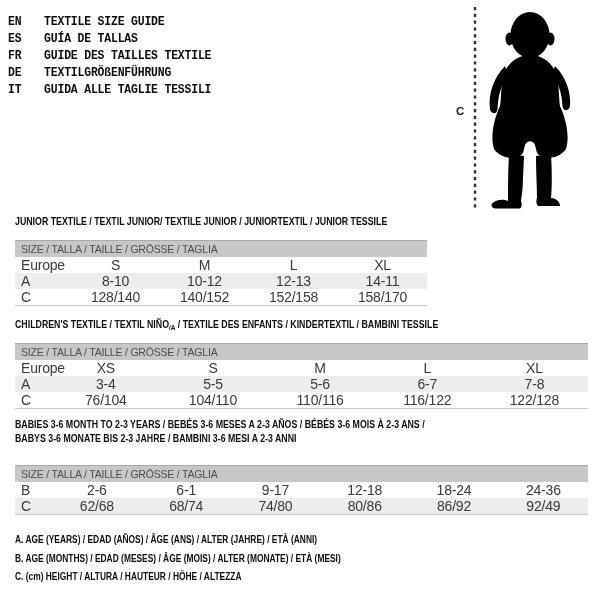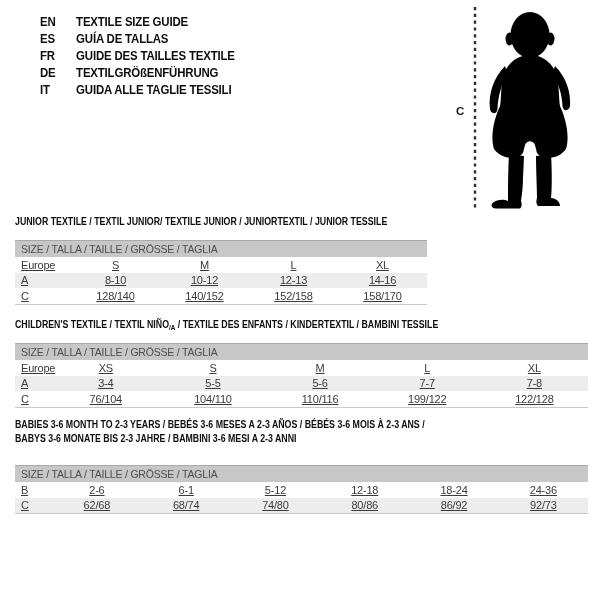--- a/index.html
+++ b/index.html
@@ -1,40 +1,40 @@
 <!DOCTYPE html>
 <html><head>
 <meta charset="utf-8">
 <style>
   html,body{margin:0;padding:0;background:#fff;}
   .page{position:relative;width:600px;height:600px;background:#ffffff;overflow:hidden;
         font-family:"Liberation Sans", sans-serif;color:#111;}
 
   
-  .lang-list{position:absolute;left:40px;top:13px;}
+  .lang-list{position:absolute;left:8px;top:13px;font-family:Liberation Mono, monospace;}
   .lang-row{display:flex;height:17px;align-items:center;font-weight:bold;font-size:13px;
             letter-spacing:-0.2px;color:#0d0d0d;transform:scaleX(0.88);transform-origin:0 0;}
   .lang-code{width:41px;flex:0 0 41px;}
 
   
   .figure-svg{position:absolute;left:462px;top:2px;}
   .height-label{position:absolute;left:456px;top:105px;font-size:11.5px;font-weight:bold;color:#1a1a1a;}
 
   
   .sec-heading{position:absolute;left:15px;font-weight:bold;font-size:11px;color:#0d0d0d;
                letter-spacing:0;white-space:nowrap;transform:scaleX(0.80);transform-origin:0 0;}
   .sec-heading .subscript{font-size:8px;vertical-align:-2px;}
   .heading-line{height:13.5px;line-height:13.5px;}
 
   
   .size-block{position:absolute;left:15px;}
   .size-band{height:16px;line-height:16px;background:#c7c7c7;border-top:1px solid #a9a9a9;
              font-size:10.5px;color:#4d4d4d;padding-left:6px;letter-spacing:-0.2px;}
   table.size-table{width:100%;border-collapse:collapse;table-layout:fixed;
-                   font-size:11px;color:#3a3a3a;border-bottom:1px solid #c9c9c9;letter-spacing:-0.2px;text-decoration:underline;}
+                   font-size:14px;color:#3a3a3a;border-bottom:1px solid #c9c9c9;letter-spacing:-0.2px;}
   table.size-table td{height:15.5px;padding:0;text-align:center;white-space:nowrap;overflow:visible;}
   table.size-table td.row-label{text-align:left;padding-left:6px;}
   table.size-table tr:nth-child(2){background:#ededed;}
 
   .w-junior{width:412px;}
   .w-wide{width:573px;}
 
   
   .footnotes{position:absolute;left:15px;top:530px;}
   .footnote{height:18.5px;line-height:18.5px;font-weight:bold;font-size:10.5px;color:#0d0d0d;
@@ -105,21 +105,21 @@
         <td>S</td>
         <td>M</td>
         <td>L</td>
         <td>XL</td>
       </tr>
       <tr>
         <td class="row-label">A</td>
         <td>8-10</td>
         <td>10-12</td>
         <td>12-13</td>
-        <td>14-16</td>
+        <td>14-11</td>
       </tr>
       <tr>
         <td class="row-label">C</td>
         <td>128/140</td>
         <td>140/152</td>
         <td>152/158</td>
         <td>158/170</td>
       </tr>
     </tbody>
       </table>
@@ -147,29 +147,29 @@
         <td>S</td>
         <td>M</td>
         <td>L</td>
         <td>XL</td>
       </tr>
       <tr>
         <td class="row-label">A</td>
         <td>3-4</td>
         <td>5-5</td>
         <td>5-6</td>
-        <td>7-7</td>
+        <td>6-7</td>
         <td>7-8</td>
       </tr>
       <tr>
         <td class="row-label">C</td>
         <td>76/104</td>
         <td>104/110</td>
         <td>110/116</td>
-        <td>199/122</td>
+        <td>116/122</td>
         <td>122/128</td>
       </tr>
     </tbody>
       </table>
   </div>
 
   <div class="sec-heading" style="top:418px;">
     <div class="heading-line">BABIES 3-6 MONTH TO 2-3 YEARS / BEBÉS 3-6 MESES A 2-3 AÑOS / BÉBÉS 3-6 MOIS À 2-3 ANS /</div>
     <div class="heading-line">BABYS 3-6 MONATE BIS 2-3 JAHRE / BAMBINI 3-6 MESI A 2-3 ANNI</div>
   </div>
@@ -184,32 +184,37 @@
           <col style="width:15.58%">
         <col style="width:15.58%">
           <col style="width:15.58%">
           <col style="width:15.58%">
       </colgroup>
       <tbody>
           <tr>
         <td class="row-label">B</td>
         <td>2-6</td>
         <td>6-1</td>
-        <td>5-12</td>
+        <td>9-17</td>
         <td>12-18</td>
         <td>18-24</td>
         <td>24-36</td>
       </tr>
       <tr>
         <td class="row-label">C</td>
         <td>62/68</td>
         <td>68/74</td>
         <td>74/80</td>
         <td>80/86</td>
         <td>86/92</td>
-        <td>92/73</td>
+        <td>92/49</td>
       </tr>
     </tbody>
       </table>
   </div>
 
+  <div class="footnotes">
+    <div class="footnote">A. AGE (YEARS) / EDAD (AÑOS) / ÂGE (ANS) / ALTER (JAHRE) / ETÀ (ANNI)</div>
+    <div class="footnote">B. AGE (MONTHS) / EDAD (MESES) / ÂGE (MOIS) / ALTER (MONATE) / ETÀ (MESI)</div>
+    <div class="footnote">C. (cm) HEIGHT / ALTURA / HAUTEUR / HÖHE / ALTEZZA</div>
+  </div>
 
 </div>
 
 </body></html>

